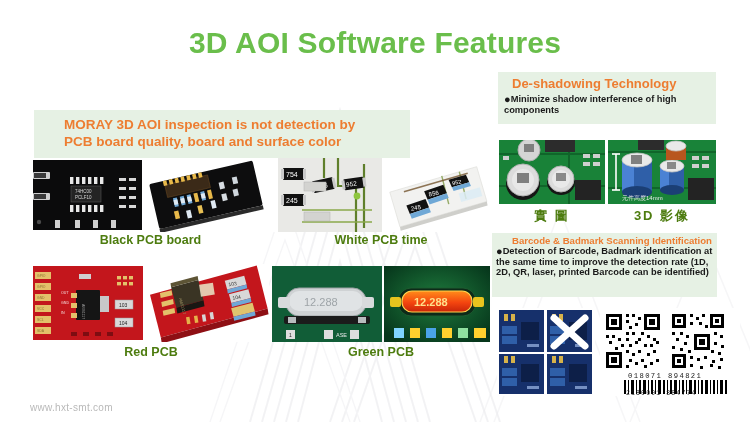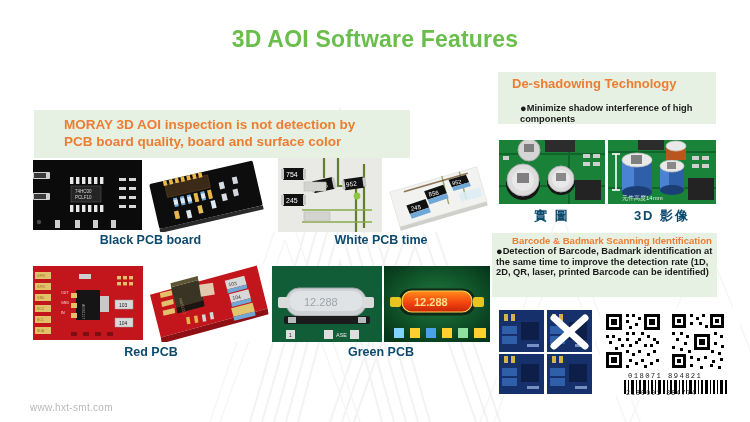--- a/index.html
+++ b/index.html
@@ -8,49 +8,49 @@
 
   
   #slide{position:absolute;inset:0;background:#ffffff;overflow:hidden;}
 
   
   .wm{position:absolute;pointer-events:none;opacity:.55;}
   .wm svg{display:block;}
 
   
   #title{position:absolute;left:0;top:26px;width:750px;text-align:center;
-         font-size:23px;font-weight:bold;color:#6ABE4B;letter-spacing:.2px;}
+         font-size:30px;font-weight:bold;color:#6ABE4B;letter-spacing:.2px;}
 
   
   .gpanel{position:absolute;background:#e6f1e4;}
   .gpanel .hd{color:#ED7D31;font-weight:bold;}
   .gpanel .bd{color:#1a1a1a;font-weight:bold;}
 
   
   #stmt{left:34px;top:110px;width:376px;height:48px;}
   #stmt .hd{position:absolute;left:30px;top:6px;width:350px;
             font-size:13.5px;line-height:17px;}
 
   
   #deshadow{left:498px;top:72px;width:218px;height:52px;}
   #deshadow .hd{position:absolute;left:14px;top:4px;font-size:13px;}
-  #deshadow .bd{position:absolute;left:22px;top:22px;width:210px;
-                font-size:9.3px;line-height:11px;margin-top:9px;}
+  #deshadow .bd{position:absolute;left:6px;top:22px;width:210px;
+                font-size:9.3px;line-height:11px;}
 
   
   #barpanel{left:492px;top:233px;width:225px;height:64px;}
   #barpanel .hd{position:absolute;left:20px;top:2px;font-size:9.6px;}
   #barpanel .bd{position:absolute;left:4px;top:13px;width:222px;
                 font-size:9.3px;line-height:10.6px;}
   .bullet{font-size:11px;vertical-align:-1px;}
 
   
   .tile{position:absolute;overflow:hidden;background:#111;}
   .cap{position:absolute;text-align:center;font-size:12.5px;
-       font-weight:bold;color:#0c4a6e;}
+       font-weight:bold;color:#4d7c0f;}
   .cap.cn{font-size:13px;letter-spacing:2px;}
 
   
   #footer{position:absolute;left:30px;top:402px;font-size:10px;
           color:#b9b9b9;letter-spacing:.3px;}
 </style>
 </head>
 <body>
 
 <div id="slide">

